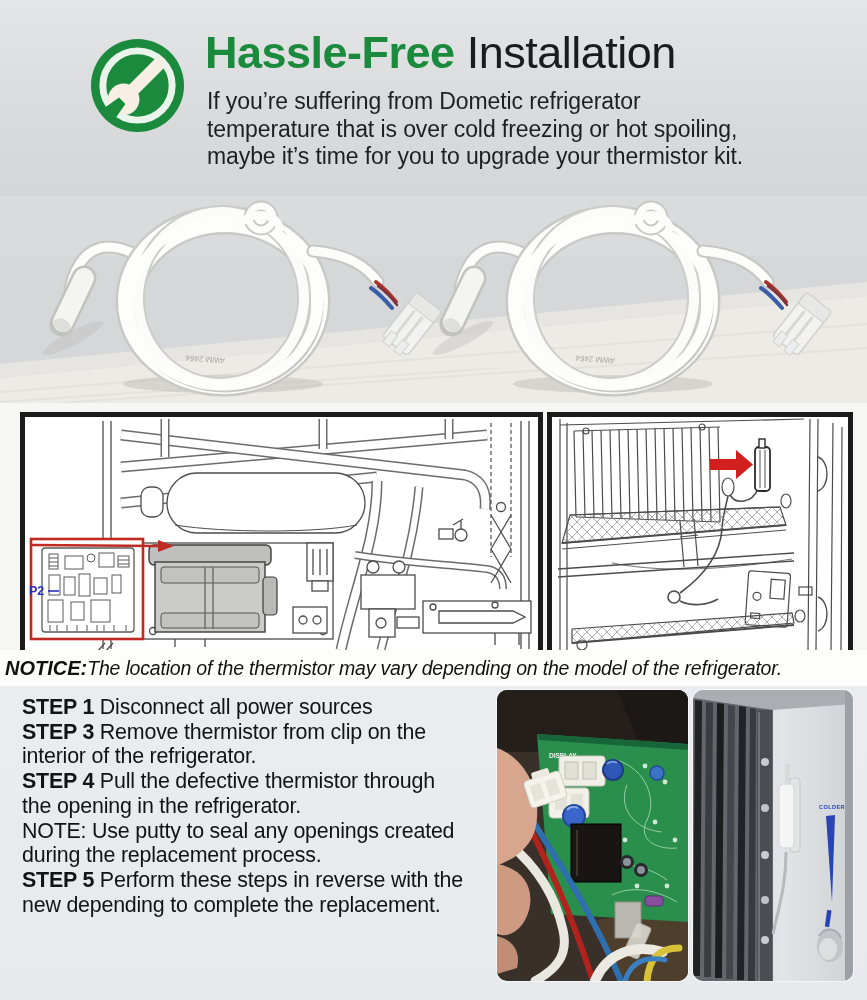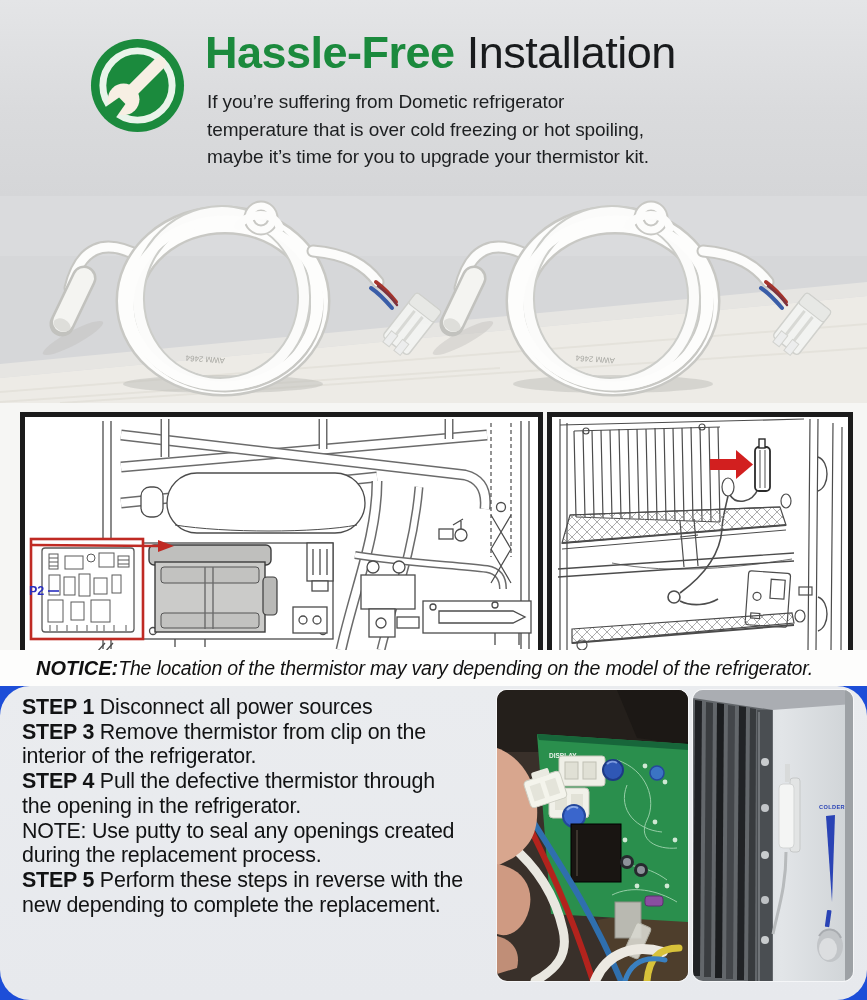--- a/index.html
+++ b/index.html
@@ -7,43 +7,43 @@
         font-family:"Liberation Sans",sans-serif;background:#1d4ed8;}
 
   
   .header{position:absolute;left:0;top:0;width:867px;height:196px;
           background:linear-gradient(180deg,#e4e5e7 0%,#dadbdd 55%,#d5d6d8 100%);}
   .badge{position:absolute;left:88px;top:36px;width:99px;height:99px;}
   .title{position:absolute;left:205px;top:28px;font-size:45px;line-height:50px;
          letter-spacing:-0.5px;white-space:nowrap;}
   .title .green{color:#1b8a3d;font-weight:700;}
   .title .black{color:#191b1d;font-weight:400;}
-  .desc{position:absolute;left:207px;top:88px;font-size:19px;line-height:27.5px;
+  .desc{position:absolute;left:207px;top:88px;font-size:23px;line-height:27.5px;
         color:#1d1f21;letter-spacing:-0.1px;}
   .desc div{white-space:nowrap;}
 
   
   .photo-band{position:absolute;left:0;top:196px;width:867px;height:207px;}
 
   
   .diagram-band{position:absolute;left:0;top:403px;width:867px;height:247px;background:#f6f6f4;}
   .panel{position:absolute;top:1px;height:245px;background:#fff;border:5px solid #1b1b1b;
          box-sizing:border-box;overflow:hidden;margin-top:8px;}
   .panel-left{left:20px;width:523px;}
   .panel-right{left:547px;width:306px;}
 
   
   .notice{position:absolute;left:0;top:650px;width:867px;height:36px;background:#fdfdfc;
           font-style:italic;color:#111;display:flex;align-items:center;}
-  .notice .lbl{font-weight:700;font-size:20px;margin-left:36px;white-space:pre;}
+  .notice .lbl{font-weight:700;font-size:20px;margin-left:5px;white-space:pre;}
   .notice .txt{font-size:19.5px;white-space:nowrap;letter-spacing:-0.2px;}
 
   
   .bottom{position:absolute;left:0;top:686px;width:867px;height:314px;
-          background:linear-gradient(180deg,#eaecef 0%,#e7e9ed 100%);border-radius:30px;}
+          background:linear-gradient(180deg,#eaecef 0%,#e7e9ed 100%);}
   .steps{position:absolute;left:22px;top:9px;width:472px;font-size:21.4px;
          line-height:24.7px;color:#121314;letter-spacing:-0.2px;}
   .step-line{white-space:nowrap;}
   .step-line b{font-weight:700;}
   .photo{position:absolute;top:4px;height:291px;border-radius:10px;overflow:hidden;
          box-shadow:0 0 0 1px rgba(255,255,255,0.6);}
   .photo-pcb{left:497px;width:191px;}
   .photo-fridge{left:693px;width:160px;}
   svg{display:block;}
 </style>

